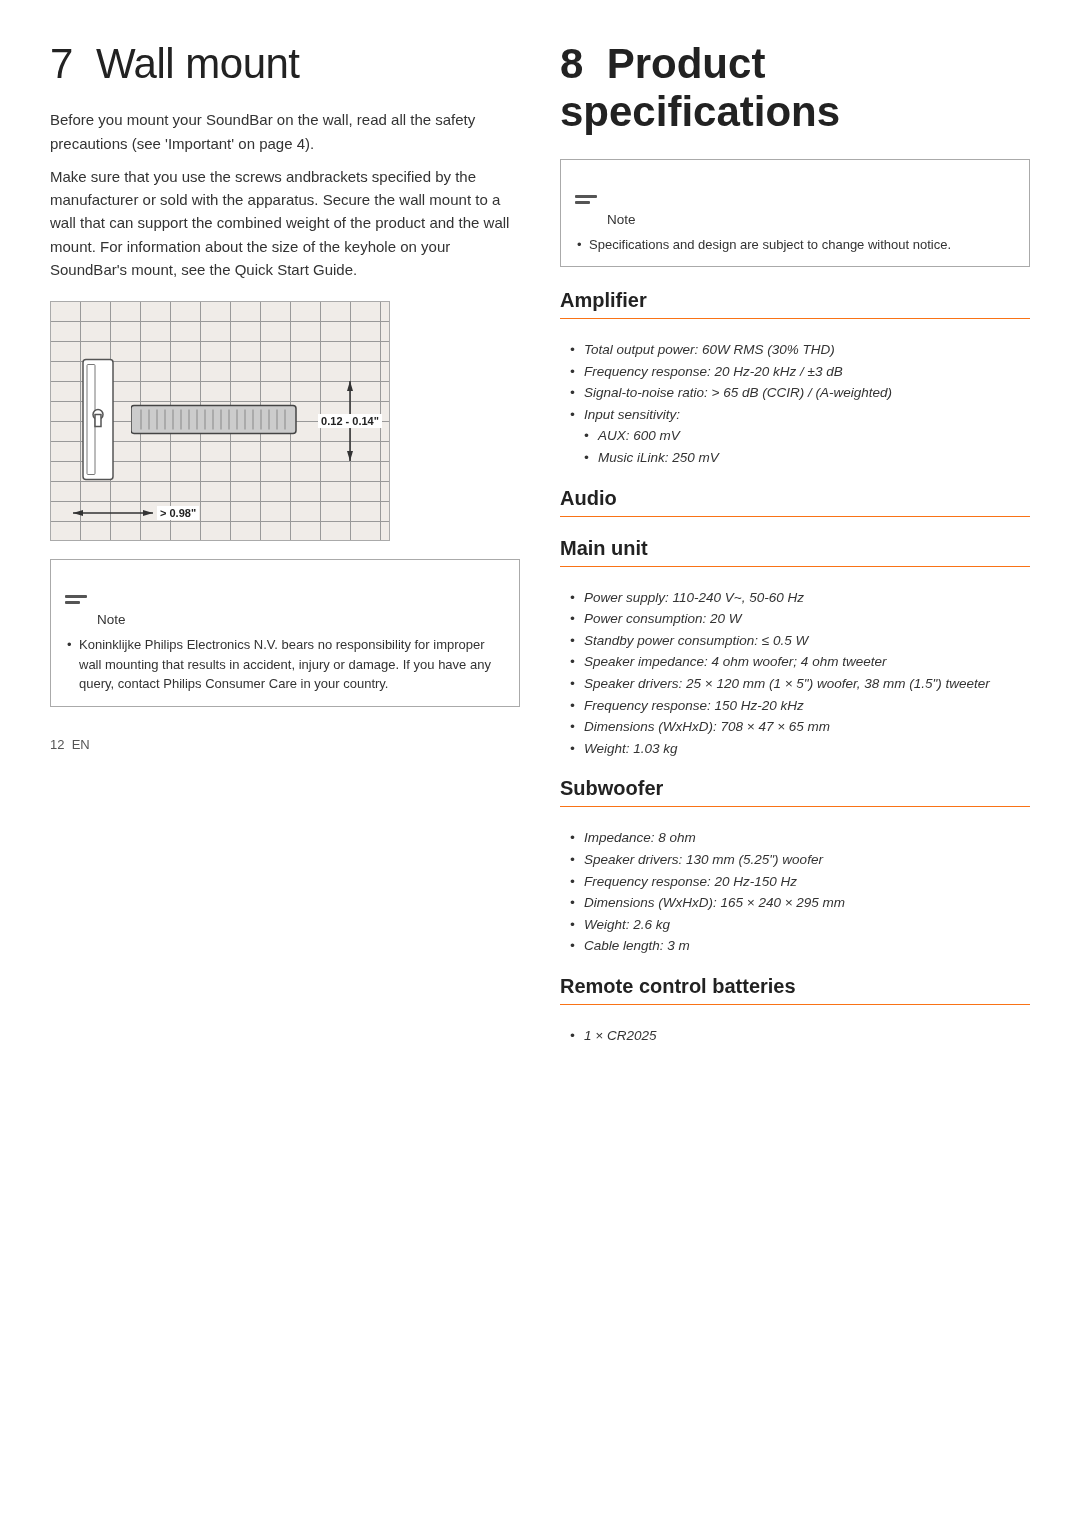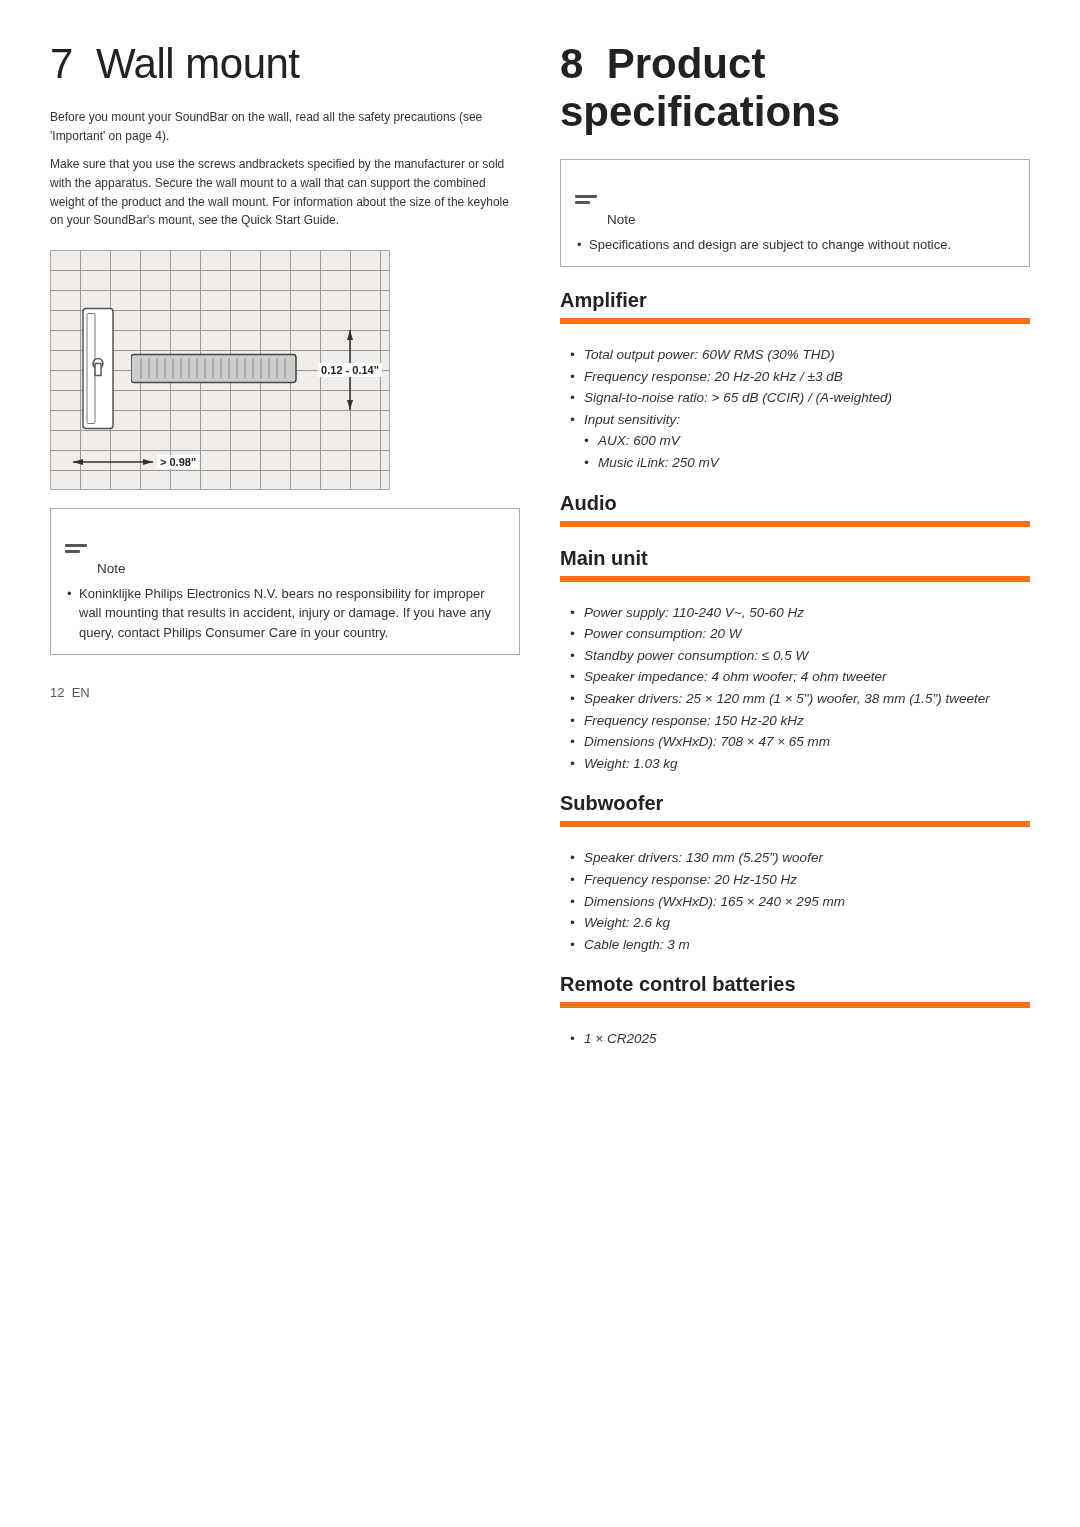--- a/index.html
+++ b/index.html
@@ -32,21 +32,21 @@
       margin-bottom: 20px;
       letter-spacing: -0.5px;
       line-height: 1.15;
     }
     .section-number {
       font-size: 42px;
       font-weight: normal;
       margin-right: 12px;
     }
     p {
-      font-size: 12px;
+      font-size: 15px;
       line-height: 1.55;
       margin-bottom: 10px;
       color: #333;
     }
     .wall-diagram {
       border: 1.5px solid #aaa;
       width: 340px;
       height: 240px;
       margin: 20px 0 18px 0;
       position: relative;
@@ -125,21 +125,21 @@
     
     .spec-section {
       margin-bottom: 18px;
     }
     .spec-section-title {
       font-size: 20px;
       font-weight: bold;
       color: #222;
       margin-bottom: 20px;
       padding-bottom: 6px;
-      border-bottom: 6px solid #f97316;
+      border-bottom: 1px solid #f97316;
     }
     .spec-list {
       list-style: none;
       padding: 0;
       margin: 8px;
       font-style: italic;
     }
     .spec-list li {
       font-size: 13.5px;
       color: #333;
@@ -314,20 +314,21 @@
             <li>Speaker impedance: 4 ohm woofer; 4 ohm tweeter</li>
             <li>Speaker drivers: 25 × 120 mm (1 × 5") woofer, 38 mm (1.5") tweeter</li>
             <li>Frequency response: 150 Hz-20 kHz</li>
             <li>Dimensions (WxHxD): 708 × 47 × 65 mm</li>
             <li>Weight: 1.03 kg</li>
           </ul>
         </div>
         <div class="spec-section">
           <div class="spec-section-title">Subwoofer</div>
           <ul class="spec-list">
+            <li>Impedance: 8 ohm</li>
             <li>Speaker drivers: 130 mm (5.25") woofer</li>
             <li>Frequency response: 20 Hz-150 Hz</li>
             <li>Dimensions (WxHxD): 165 × 240 × 295 mm</li>
             <li>Weight: 2.6 kg</li>
             <li>Cable length: 3 m</li>
           </ul>
         </div>
         <div class="spec-section">
           <div class="spec-section-title">Remote control batteries</div>
           <ul class="spec-list">

